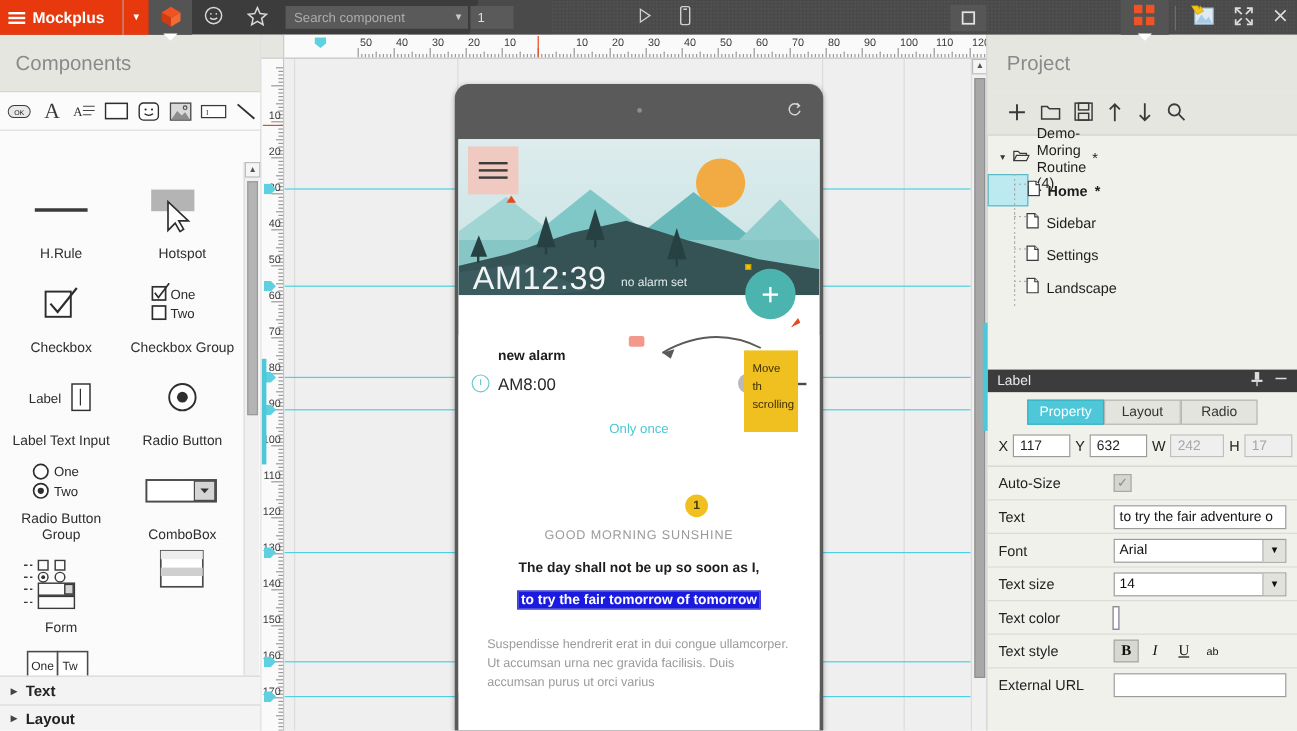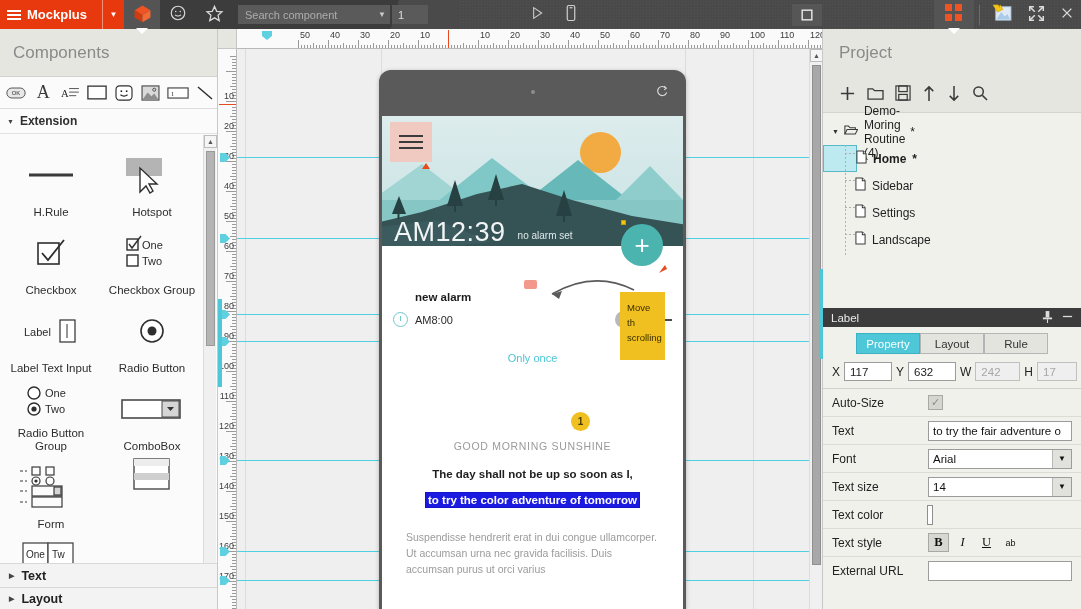--- a/index.html
+++ b/index.html
@@ -186,21 +186,21 @@
   .fab-handle{ position:absolute; right:57px; top:104px; width:5px; height:5px; background:#f2c50f; border:1px solid #caa000; }
   .fab-handle2{ position:absolute; right:19px; top:146px; width:5px; height:5px; }
 
   .alarmsbar{ position:absolute; left:0; top:130px; width:301px; height:33px; background:#000;
     display:flex; align-items:center; padding-left:12px; color:#dcdcdc; font-size:11px; }
   .alarm-item{ position:absolute; left:0; top:163px; width:301px; padding:12px 0 0 0; background:#fff; }
   .alarm-title{ margin-left:33px; font-size:11.5px; font-weight:bold; color:#1c1c1c; }
   .alarm-row{ display:flex; align-items:center; margin-top:8px; padding-left:11px; }
   .clock-ic{ width:15px; height:15px; border:1px solid #6ec9cf; border-radius:50%; position:relative; }
   .clock-ic:before{ content:""; position:absolute; left:6px; top:3px; width:1px; height:5px; background:#6ec9cf; }
-  .alarm-time{ margin-left:7px; font-size:11px; color:#2a2a2a; }
+  .alarm-time{ margin-left:7px; font-size:14px; color:#2a2a2a; }
   .toggle{ margin-left:auto; margin-right:11px; display:flex; align-items:center; }
   .toggle .knob{ width:17px; height:17px; border-radius:50%; background:#b9b9b9; }
   .toggle .track{ width:40px; height:2px; background:#4a4a4a; }
   .only-once{ text-align:center; color:#4cc6d4; font-size:11px; margin-top:24px; }
   .gms{ text-align:center; color:#9a9a9a; font-size:10.5px; letter-spacing:.7px; margin-top:76px; }
   .quote1{ text-align:center; color:#1e1e1e; font-size:11.5px; font-weight:bold; margin-top:16px; }
   .quote2wrap{ display:flex; justify-content:center; margin-top:13px; }
   .quote2{ background:#1a1ae0; color:#fff; font-size:11.5px; font-weight:bold; padding:1px 2px; outline:1px solid #1414cc; }
   .author{ text-align:center; color:#8e8e8e; font-size:10.5px; margin-top:22px; }
   .lorem{ color:#9b9b9b; font-size:10.5px; line-height:16px; margin:22px 24px 0 24px; }
@@ -456,24 +456,20 @@
             <text x="5" y="9.5" font-size="7" fill="#3a3a3a" font-family="Liberation Serif">I</text>
           </svg>
       </div>
       <div class="ci">
         <svg width="18" height="16" viewBox="0 0 18 16">
             <line x1="2" y1="2" x2="16" y2="14" stroke="#2e2e2e" stroke-width="1.5"></line>
           </svg>
       </div>
     </div>
 
-    <div class="sec-head">
-      <span class="tri">▼</span>
-      <span>Extension</span>
-    </div>
 
     <div class="palette">
       <div class="pal-grid">
 
         <div class="pal-cell">
           <div class="pal-art">
             <svg width="56" height="16" viewBox="0 0 56 16">
                 <line x1="6" y1="8" x2="50" y2="8" stroke="#3a3a3a" stroke-width="3"></line>
               </svg>
           </div>
@@ -1128,21 +1124,21 @@
                 <span class="alarm-time">AM8:00</span>
                 <span class="toggle">
                   <span class="knob"></span>
                   <span class="track"></span>
                 </span>
               </div>
               <div class="only-once">Only once</div>
               <div class="gms">GOOD MORNING SUNSHINE</div>
               <div class="quote1">The day shall not be up so soon as I,</div>
               <div class="quote2wrap">
-                <span class="quote2">to try the color adventure of tomorrow</span>
+                <span class="quote2">to try the fair tomorrow of tomorrow</span>
               </div>
               <div class="lorem">Suspendisse hendrerit erat in dui congue ullamcorper. Ut accumsan urna nec gravida facilisis. Duis accumsan purus ut orci varius</div>
             </div>
           </div>
         </div>
 
         <div class="pink-tab"></div>
 
         <svg width="110" height="50" viewBox="0 0 110 50" style="position:absolute;left:297px;top:225px;">
           <path d="M100 16 Q60 -4 18 20" fill="none" stroke="#5a5a5a" stroke-width="1.6"></path>
@@ -1287,21 +1283,21 @@
       <div class="cyan-edge"></div>
 
       <div class="tabs">
         <div class="tab active">
           <span>Property</span>
         </div>
         <div class="tab">
           <span>Layout</span>
         </div>
         <div class="tab">
-          <span>Rule</span>
+          <span>Radio</span>
         </div>
       </div>
 
       <div class="xywh">
         <span>X</span>
         <span class="fld" style="width:48px">
             <span>117</span>
           </span>
         <span>Y</span>
         <span class="fld" style="width:48px">

